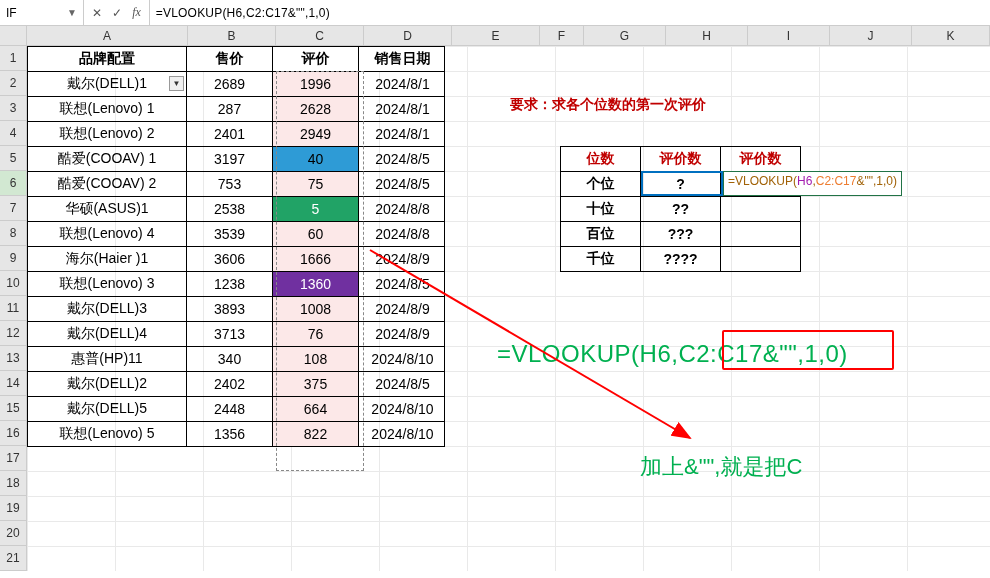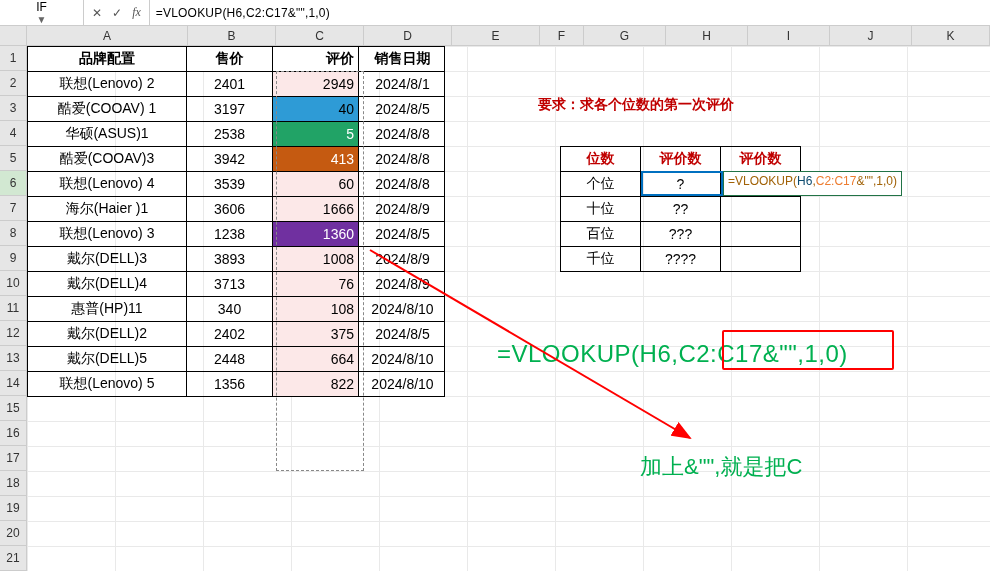--- a/index.html
+++ b/index.html
@@ -24,21 +24,20 @@
   }
   .name-box {
     width: 84px;
     padding: 0 6px;
     border-right: 1px solid #ccc;
     height: 100%;
     display: flex;
     align-items: center;
     justify-content: space-between;
     font-size: 12px;
-    flex-direction: column;
   }
   .name-box .dd { color: #666; font-size: 10px; }
   .fx-icons {
     display: flex;
     align-items: center;
     gap: 10px;
     padding: 0 8px;
     border-right: 1px solid #ccc;
     height: 100%;
     font-size: 12px;
@@ -96,21 +95,21 @@
     font-size: 14px;
     padding: 0 4px;
   }
   .main-table th {
     font-weight: bold;
     background: #fff;
     margin-top: 15px;
   }
   .main-table .price { width: 86px; }
   .main-table .brand { width: 159px; position: relative;}
-  .main-table .rating { width: 86px; background: #fce8e8; text-align: right; }
+  .main-table .rating { width: 86px; background: #fce8e8; }
   .main-table .date { width: 86px; padding-left: 6px; }
   .rating-blue { background: #2e9bd6 !important; color: #000000; }
   .rating-green { background: #21a366 !important; color: #fff; }
   .rating-orange { background: #c55a11 !important; color: #fff; }
   .rating-purple { background: #7030a0 !important; color: #fff; }
   .dropdown-btn {
     position: absolute;
     right: 2px;
     top: 4px;
     width: 15px;
@@ -137,43 +136,44 @@
     border-collapse: collapse;
     padding-left: 36px;
   }
   .lookup-table th, .lookup-table td {
     border: 1px solid #000;
     text-align: center;
     height: 25px;
     width: 80px;
     font-size: 14px;
     padding: 0 4px;
+    font-weight: bold;
   }
   .lookup-table th { color: #c00000; font-weight: bold; }
   .requirement {
     position: absolute;
-    left: 538px;
+    left: 510px;
     top: 96px;
     color: #c00000;
     font-weight: bold;
     font-size: 14px;
   }
   
   .editing-cell {
     position: absolute;
     left: 723px;
     top: 171px;
     height: 25px;
     background: #fff;
     border: 1px solid #217346;
     padding: 2px 4px;
     font-size: 12px;
     white-space: nowrap;
   }
-  .clr-blue { color: #0c4a6e; }
+  .clr-blue { color: #a21caf; }
   .clr-red { color: #ed7d31; }
   .clr-black { color: #a16207; }
   
   .big-formula {
     position: absolute;
     left: 497px;
     top: 340px;
     font-size: 24px;
     color: #00b050;
     letter-spacing: 0.5px;
@@ -306,41 +306,53 @@
   <thead>
     <tr>
       <th class="brand">品牌配置</th>
       <th class="price">售价</th>
       <th class="rating" style="background:#fff">评价</th>
       <th class="date">销售日期</th>
     </tr>
   </thead>
   <tbody id="main-tbody">
       <tr>
+        <td class="brand">戴尔(DELL)1<div class="dropdown-btn">▼</div></td>
+        <td class="price">2689</td>
+        <td class="rating ">1996</td>
+        <td class="date">2024/8/1</td>
+      </tr>
+      <tr>
+        <td class="brand">联想(Lenovo)  1</td>
+        <td class="price">287</td>
+        <td class="rating ">2628</td>
+        <td class="date">2024/8/1</td>
+      </tr>
+      <tr>
         <td class="brand">联想(Lenovo)  2</td>
         <td class="price">2401</td>
         <td class="rating ">2949</td>
         <td class="date">2024/8/1</td>
       </tr>
       <tr>
         <td class="brand">酷爱(COOAV)  1</td>
         <td class="price">3197</td>
         <td class="rating rating-blue">40</td>
         <td class="date">2024/8/5</td>
       </tr>
       <tr>
+        <td class="brand">酷爱(COOAV)  2</td>
+        <td class="price">753</td>
+        <td class="rating ">75</td>
+        <td class="date">2024/8/5</td>
+      </tr>
+      <tr>
         <td class="brand">华硕(ASUS)1</td>
         <td class="price">2538</td>
         <td class="rating rating-green">5</td>
-        <td class="date">2024/8/8</td>
-      </tr>
-      <tr>
-        <td class="brand">酷爱(COOAV)3</td>
-        <td class="price">3942</td>
-        <td class="rating rating-orange">413</td>
         <td class="date">2024/8/8</td>
       </tr>
       <tr>
         <td class="brand">联想(Lenovo)  4</td>
         <td class="price">3539</td>
         <td class="rating ">60</td>
         <td class="date">2024/8/8</td>
       </tr>
       <tr>
         <td class="brand">海尔(Haier )1</td>

